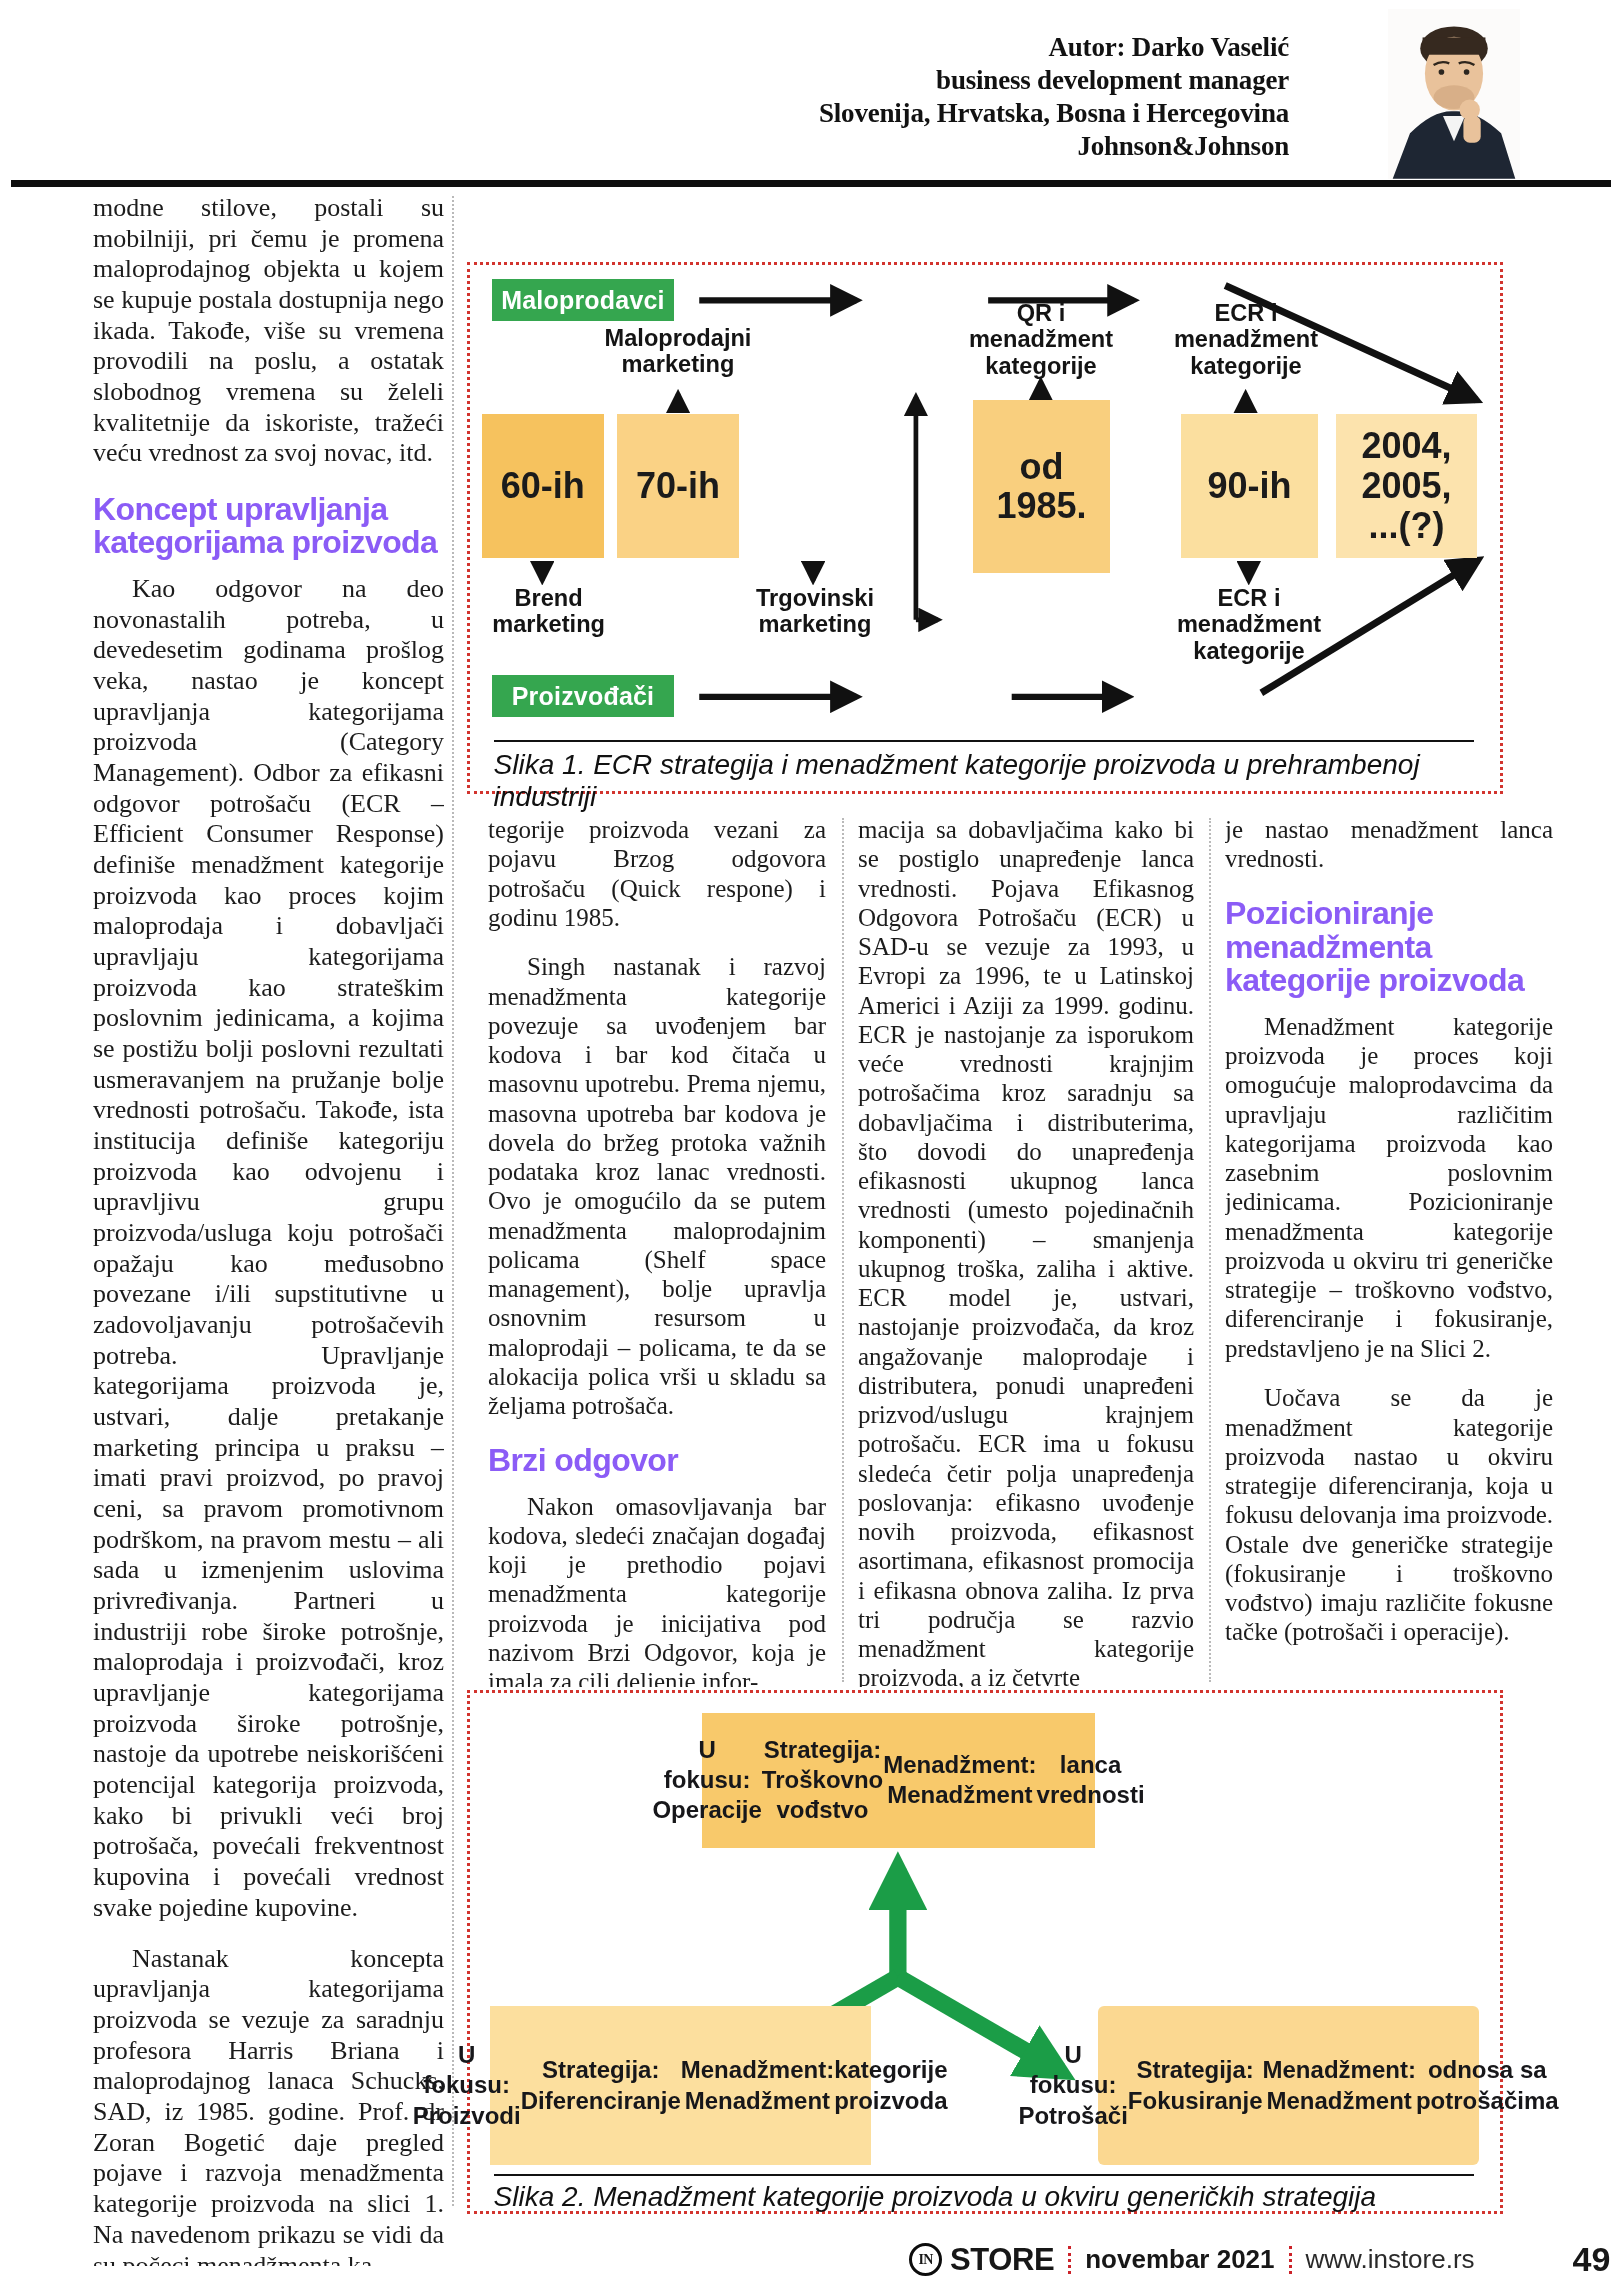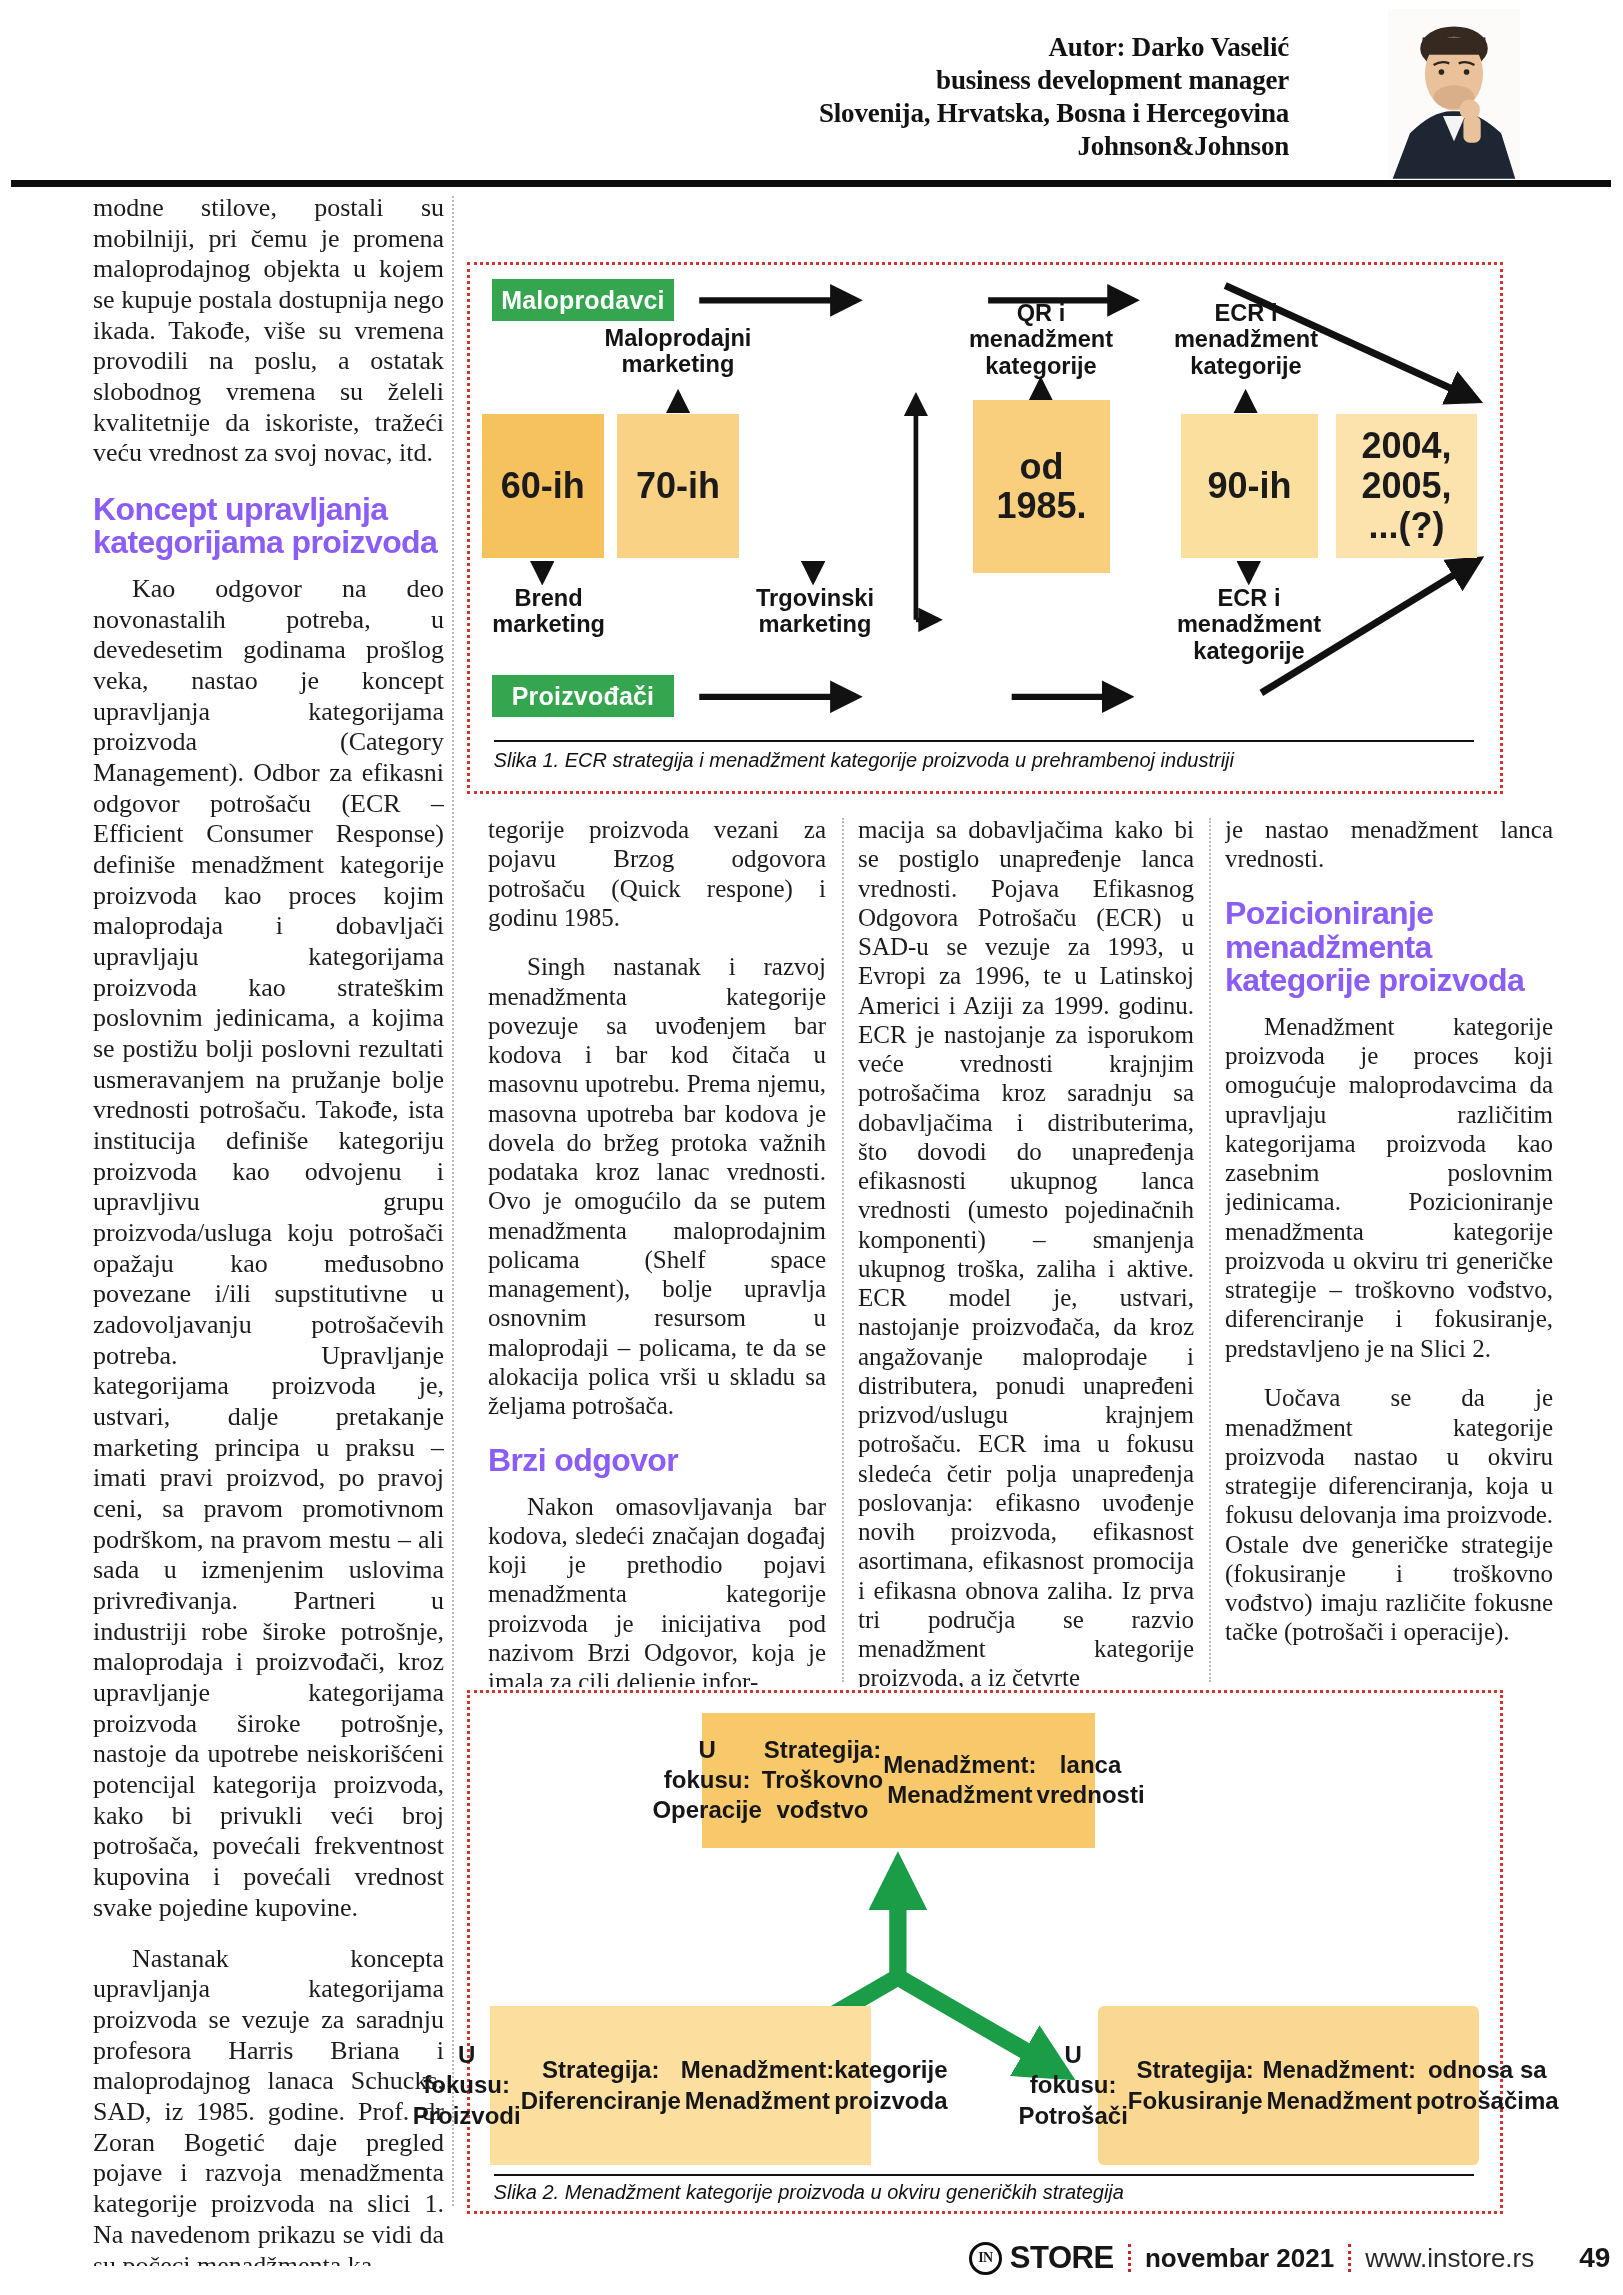--- a/index.html
+++ b/index.html
@@ -48,42 +48,42 @@
     line-height:1.08;padding:0 6.3px;box-sizing:border-box;
   }
   .fig-lbl{
     position:absolute;width:176px;text-align:center;color:#141414;
     font-family:"Liberation Sans", sans-serif;font-weight:700;font-size:23.6px;line-height:1.12;
   }
   .figsvg{position:absolute;left:0;top:0;}
   .cap-line{position:absolute;left:23.6px;width:980px;height:2.4px;background:#111111;}
   .fig-cap{
     position:absolute;left:23.6px;width:982px;text-align:left;color:#111;
-    font-family:"Liberation Sans", sans-serif;font-style:italic;font-size:20px;font-weight:400;
+    font-family:"Liberation Sans", sans-serif;font-style:italic;font-size:28px;font-weight:400;
   }
   .fb{
     position:absolute;display:flex;flex-direction:row;align-items:center;justify-content:center;
     font-family:"Liberation Sans", sans-serif;font-weight:700;font-size:24px;line-height:1.26;
     text-align:center;color:#17171a;padding:4.7px 7.9px;box-sizing:border-box;
   }
   
   .footer{
     position:absolute;top:2240px;right:12.6px;display:flex;align-items:center;
     font-family:"Liberation Sans", sans-serif;color:#171717;
   }
   .logo-circle{
     width:27px;height:27px;border:3.1px solid #0c0c0c;border-radius:50%;
     display:flex;align-items:center;justify-content:center;
     font-weight:700;font-size:14px;letter-spacing:-0.8px;margin-right:7.9px;font-family:Liberation Serif, serif;
   }
   .brand{font-weight:700;font-size:31px;letter-spacing:-0.4px;}
   .fdiv{height:28px;border-left:3.1px dotted #cc2229;margin:0 14px;}
   .fdate{font-weight:700;font-size:26px;}
   .furl{font-weight:400;font-size:26px;color:#2a2a2a;}
-  .fpage{font-weight:700;font-size:28px;margin-left:45px;}
+  .fpage{font-weight:700;font-size:34px;margin-left:98px;}
 </style>
 </head>
 <body>
 
 <div class="author-block">
   <div>Autor: Darko Vaselić</div>
   <div>business development manager</div>
   <div>Slovenija, Hrvatska, Bosna i Hercegovina</div>
   <div>Johnson&amp;Johnson</div>
 </div>

